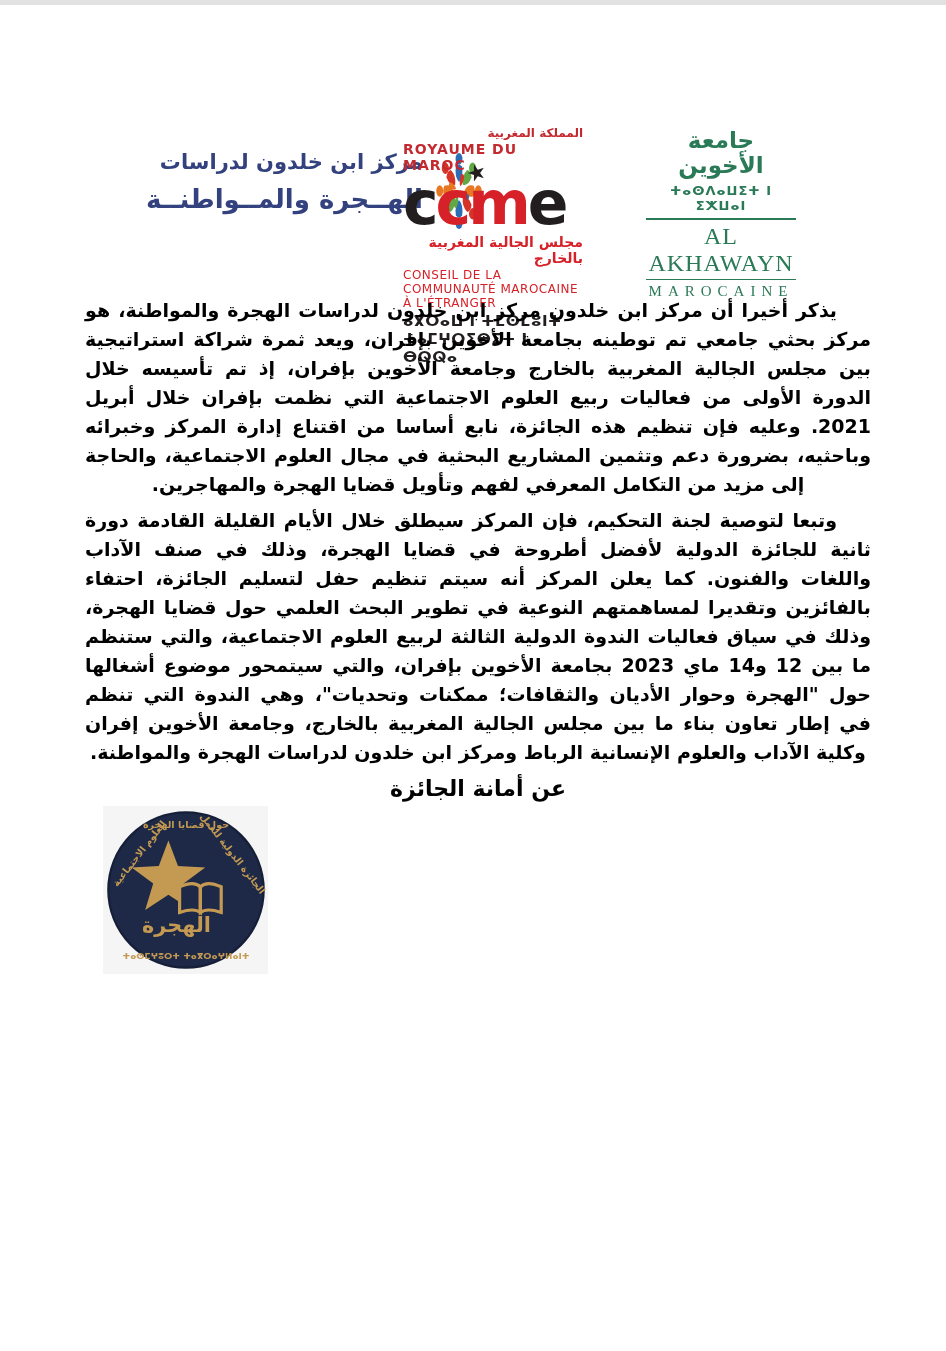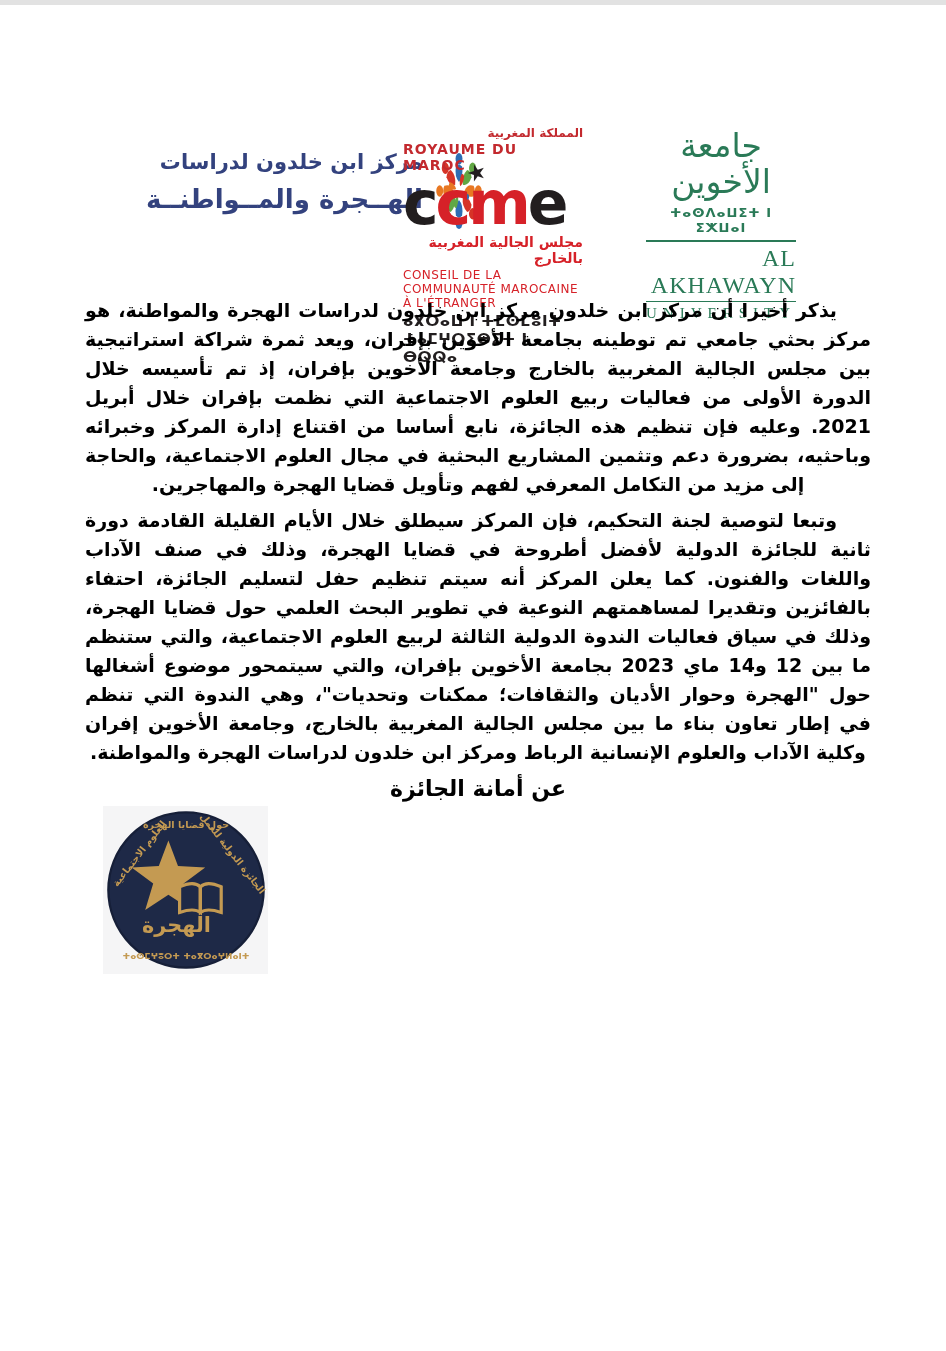--- a/index.html
+++ b/index.html
@@ -18,25 +18,25 @@
   .ccme-kingdom-ar{color:#c3292e;font-size:12px;font-weight:bold;direction:rtl;}
   .ccme-kingdom-fr{color:#c3292e;font-size:14px;letter-spacing:1px;font-weight:bold;margin-top:1px;}
   .ccme-word{font-size:60px;font-weight:bold;line-height:0.95;letter-spacing:-3px;margin-top:2px;position:relative;}
   .ccme-word .blk{color:#221e1f;}
   .ccme-word .red{color:#d62128;}
   .ccme-star{position:absolute;top:-12px;left:64px;font-size:22px;color:#221e1f;transform:rotate(-18deg);letter-spacing:0;}
   .ccme-council-ar{color:#d62128;font-size:14px;font-weight:bold;direction:rtl;margin-top:2px;}
   .ccme-council-fr{color:#d62128;font-size:12px;letter-spacing:.5px;margin-top:2px;}
   .ccme-tifinagh{color:#221e1f;font-size:15px;font-weight:bold;letter-spacing:.5px;margin-top:2px;}
   .logo-aui{position:absolute;left:646px;top:128px;width:150px;text-align:center;color:#2a7a57;}
-  .aui-ar{font-size:33px;font-weight:normal;direction:rtl;line-height:1.1;}
+  .aui-ar{font-size:23px;font-weight:bold;direction:rtl;line-height:1.1;}
   .aui-tif{font-size:13px;font-weight:bold;margin-top:4px;letter-spacing:1px;}
   .aui-rule{height:2px;background:#2a7a57;margin:5px 0 3px;}
   .aui-rule.thin{height:1px;margin:2px 0 3px;}
-  .aui-name{font-family:"Liberation Serif",serif;font-size:24px;letter-spacing:1px;text-align:right;}
+  .aui-name{font-family:"Liberation Serif",serif;font-size:24px;letter-spacing:1px;}
   .aui-univ{font-family:"Liberation Serif",serif;font-size:15px;letter-spacing:6px;margin-top:1px;}
   
   .letter-body{
     position:absolute;left:85px;top:296px;width:786px;
     direction:rtl;color:#000;font-weight:bold;font-size:19px;line-height:29px;
     text-align:justify;text-align-last:center;
   }
   .letter-body p{margin:0 0 7px;}
   .letter-body p.indent{text-indent:34px;}
   .signature{font-size:22px;text-align:left;text-align-last:center;margin-top:6px !important;}
@@ -115,21 +115,21 @@
     <div class="ccme-council-fr">CONSEIL DE LA COMMUNAUTÉ MAROCAINE À L'ÉTRANGER</div>
     <div class="ccme-tifinagh">ⴰⴳⵔⴰⵡ ⵏ ⵜⵎⵙⵎⵓⵏⵜ ⵜⴰⵎⵖⵔⵉⴱⵉⵜ ⵏ ⴱⵕⵕⴰ</div>
   </div>
 
   <div class="logo-aui">
     <div class="aui-ar">جامعة الأخوين</div>
     <div class="aui-tif">ⵜⴰⵙⴷⴰⵡⵉⵜ ⵏ ⵉⵅⵡⴰⵏ</div>
     <div class="aui-rule"></div>
     <div class="aui-name">AL AKHAWAYN</div>
     <div class="aui-rule thin"></div>
-    <div class="aui-univ">UNIVERSITY</div>
+    <div class="aui-univ">MAROCAINE</div>
   </div>
 
   <main class="letter-body">
     <p lang="ar" class="indent">يذكر أخيرا أن مركز ابن خلدون مركز ابن خلدون لدراسات الهجرة والمواطنة، هو مركز بحثي جامعي تم توطينه بجامعة الأخوين بإفران، ويعد ثمرة شراكة استراتيجية بين مجلس الجالية المغربية بالخارج وجامعة الأخوين بإفران، إذ تم تأسيسه خلال الدورة الأولى من فعاليات ربيع العلوم الاجتماعية التي نظمت بإفران خلال أبريل 2021. وعليه فإن تنظيم هذه الجائزة، نابع أساسا من اقتناع إدارة المركز وخبرائه وباحثيه، بضرورة دعم وتثمين المشاريع البحثية في مجال العلوم الاجتماعية، والحاجة إلى مزيد من التكامل المعرفي لفهم وتأويل قضايا الهجرة والمهاجرين.</p>
     <p lang="ar" class="indent">وتبعا لتوصية لجنة التحكيم، فإن المركز سيطلق خلال الأيام القليلة القادمة دورة ثانية للجائزة الدولية لأفضل أطروحة في قضايا الهجرة، وذلك في صنف الآداب واللغات والفنون. كما يعلن المركز أنه سيتم تنظيم حفل لتسليم الجائزة، احتفاء بالفائزين وتقديرا لمساهمتهم النوعية في تطوير البحث العلمي حول قضايا الهجرة، وذلك في سياق فعاليات الندوة الدولية الثالثة لربيع العلوم الاجتماعية، والتي ستنظم ما بين 12 و14 ماي 2023 بجامعة الأخوين بإفران، والتي سيتمحور موضوع أشغالها حول "الهجرة وحوار الأديان والثقافات؛ ممكنات وتحديات"، وهي الندوة التي تنظم في إطار تعاون بناء ما بين مجلس الجالية المغربية بالخارج، وجامعة الأخوين إفران وكلية الآداب والعلوم الإنسانية الرباط ومركز ابن خلدون لدراسات الهجرة والمواطنة.</p>
     <p lang="ar" class="signature">عن أمانة الجائزة</p>
   </main>
 
   <div class="stamp-box">
     <svg width="160" height="160" viewBox="0 0 200 200">

